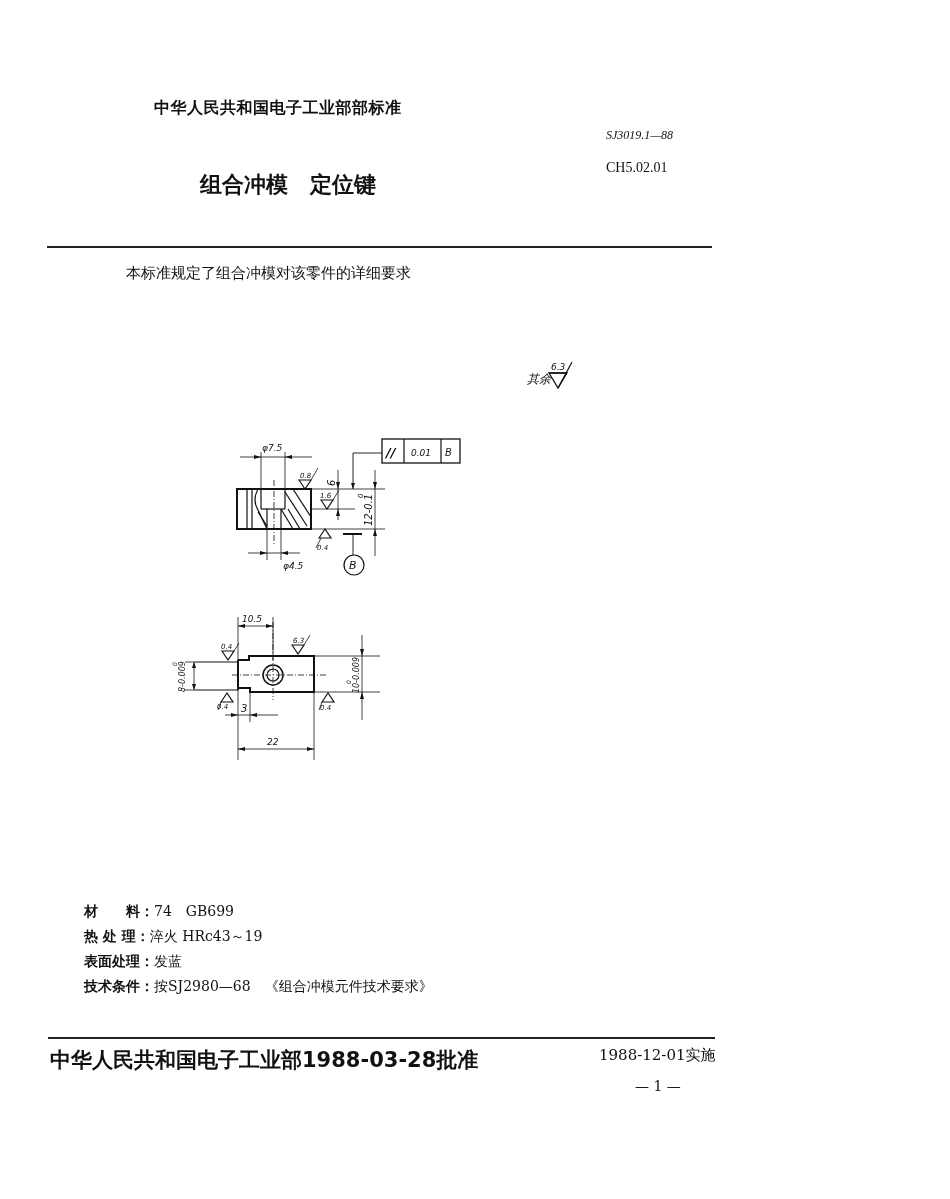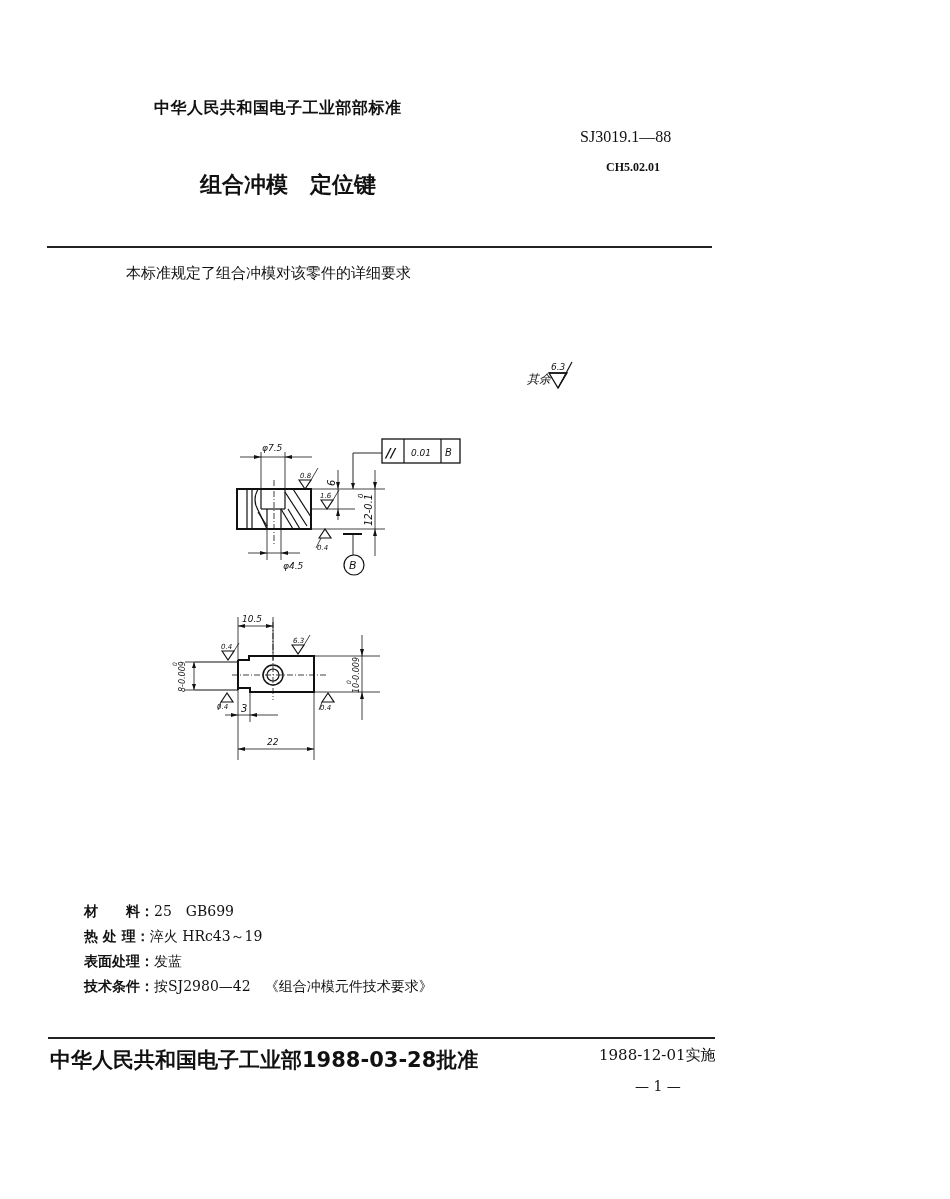--- a/index.html
+++ b/index.html
@@ -2,22 +2,22 @@
 <html><head>
 <meta charset="utf-8">
 <style>
   html, body { margin: 0; padding: 0; background: #ffffff; }
   body { width: 950px; height: 1199px; position: relative; overflow: hidden;
          font-family: "DejaVu Serif", "Liberation Serif", serif; color: #111; }
   .abs { position: absolute; white-space: nowrap; }
   .bold-sans { font-family: "DejaVu Sans", "Liberation Sans", sans-serif; font-weight: bold; }
   .serif { font-family: "Liberation Serif", "DejaVu Serif", serif; }
   .header-title { left: 154px; top: 98px; font-size: 16px; letter-spacing: 0.5px; }
-  .std-no { left: 580px; top: 128px; font-size: 16px; }
-  .ch-no { left: 606px; top: 160px; font-size: 12px; font-weight: bold; }
+  .std-no { left: 606px; top: 128px; font-size: 12px; font-style: italic; }
+  .ch-no { left: 606px; top: 160px; font-size: 14px; }
   .doc-title { left: 200px; top: 170px; font-size: 22px; }
   .rule { position: absolute; background: #222; }
   .intro { left: 82px; top: 264px; font-size: 15px; margin-left: 44px; }
   .spec-row { left: 84px; font-size: 14px; }
   .spec-label { display: inline-block; font-weight: bold; font-family: "DejaVu Sans", sans-serif; }
   .footer-left { left: 50px; top: 1046px; font-size: 21px; }
   .footer-right { left: 599px; top: 1046px; font-size: 15px; }
   .page-no { left: 635px; top: 1078px; font-size: 14px; }
   svg text { font-family: "DejaVu Sans", sans-serif; font-style: italic; fill: #111; }
 </style>
@@ -176,29 +176,29 @@
   <text x="0" y="0" font-size="6" transform="translate(177,666) rotate(-90)">0</text>
   <text x="0" y="0" font-size="8" transform="translate(359,693) rotate(-90)">10-0.009</text>
   <text x="0" y="0" font-size="6" transform="translate(351,684) rotate(-90)">0</text>
   <text x="221" y="649" font-size="7">0.4</text>
   <text x="217" y="709" font-size="7">0.4</text>
   <text x="293" y="643" font-size="7">6.3</text>
   <text x="320" y="710" font-size="7">0.4</text>
 </svg>
 
 <div class="abs spec-row" style="top:903px;">
-  <span class="spec-label">材　　料：</span><span>25　GB699</span>
+  <span class="spec-label">材　　料：</span><span>74　GB699</span>
 </div>
 <div class="abs spec-row" style="top:928px;">
   <span class="spec-label">热 处 理：</span><span>淬火 HRc43～19</span>
 </div>
 <div class="abs spec-row" style="top:953px;">
   <span class="spec-label">表面处理：</span><span>发蓝</span>
 </div>
 <div class="abs spec-row" style="top:978px;">
-  <span class="spec-label">技术条件：</span><span>按SJ2980—42　《组合冲模元件技术要求》</span>
+  <span class="spec-label">技术条件：</span><span>按SJ2980—68　《组合冲模元件技术要求》</span>
 </div>
 
 <div class="rule" style="left:48px; top:1037px; width:667px; height:2px;"></div>
 
 <div class="abs bold-sans footer-left">中华人民共和国电子工业部1988-03-28批准</div>
 <div class="abs footer-right">1988-12-01实施</div>
 <div class="abs page-no">— 1 —</div>
 
 </body></html>

